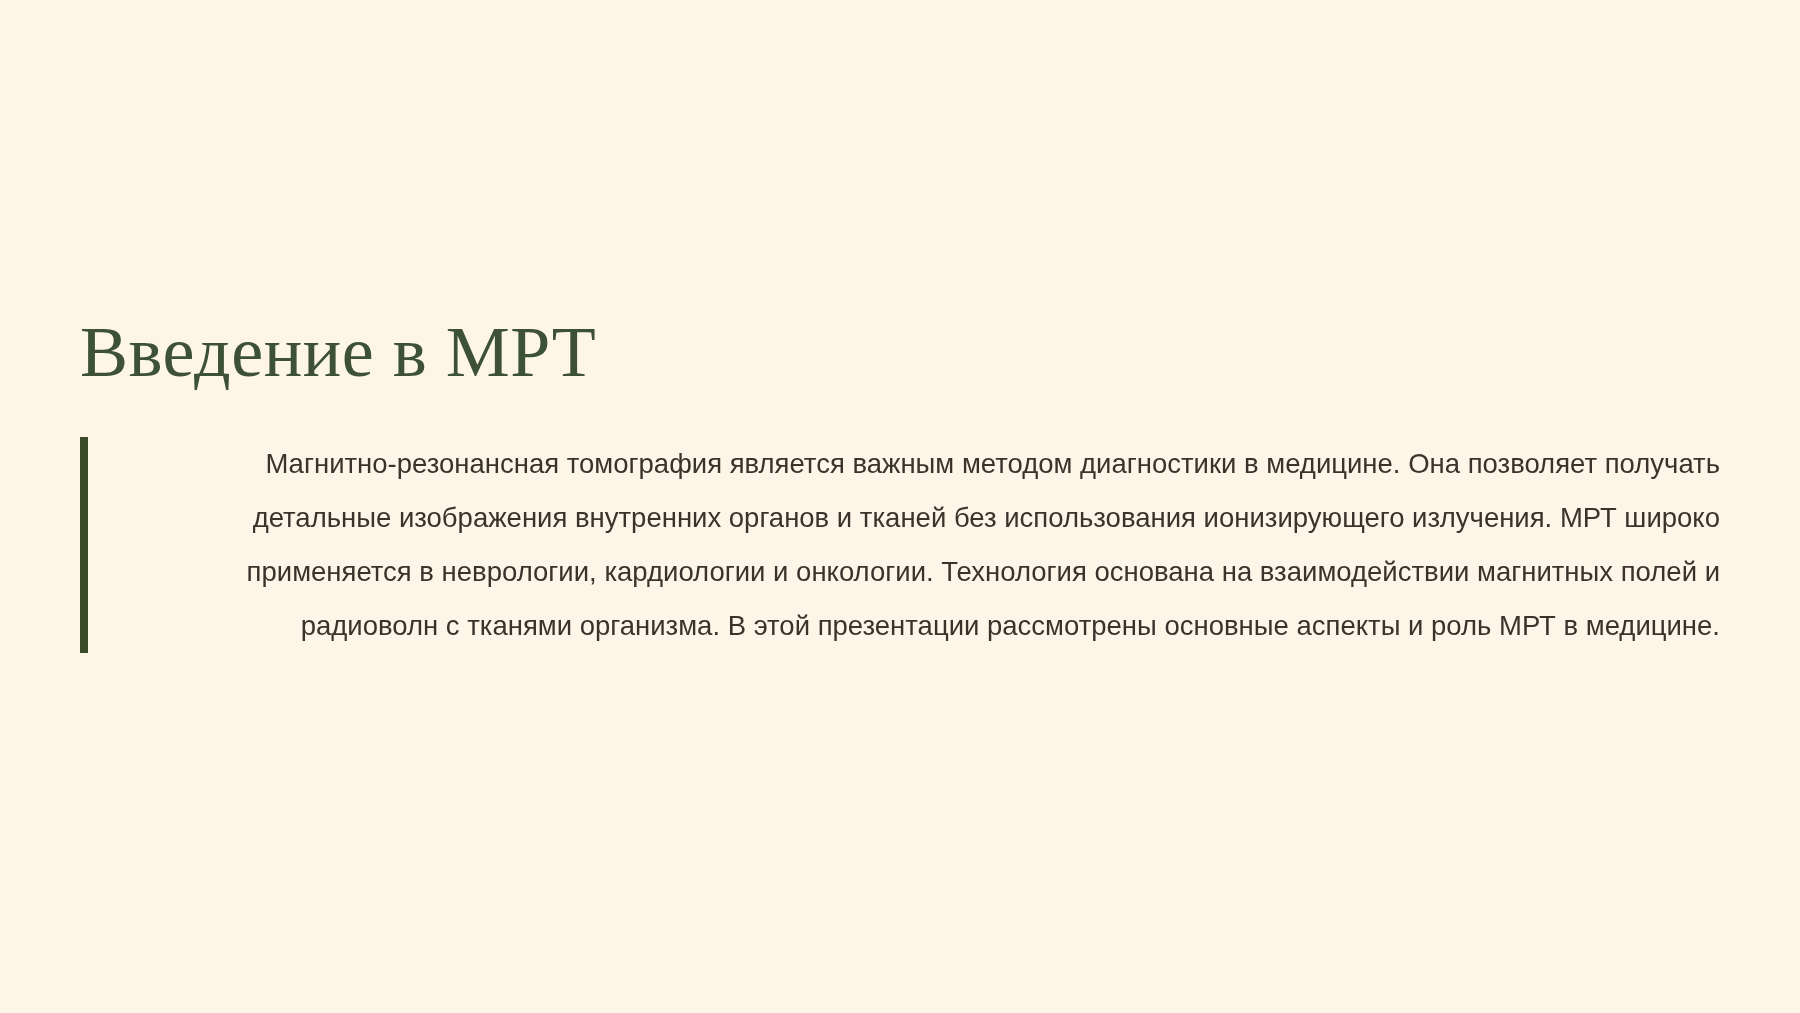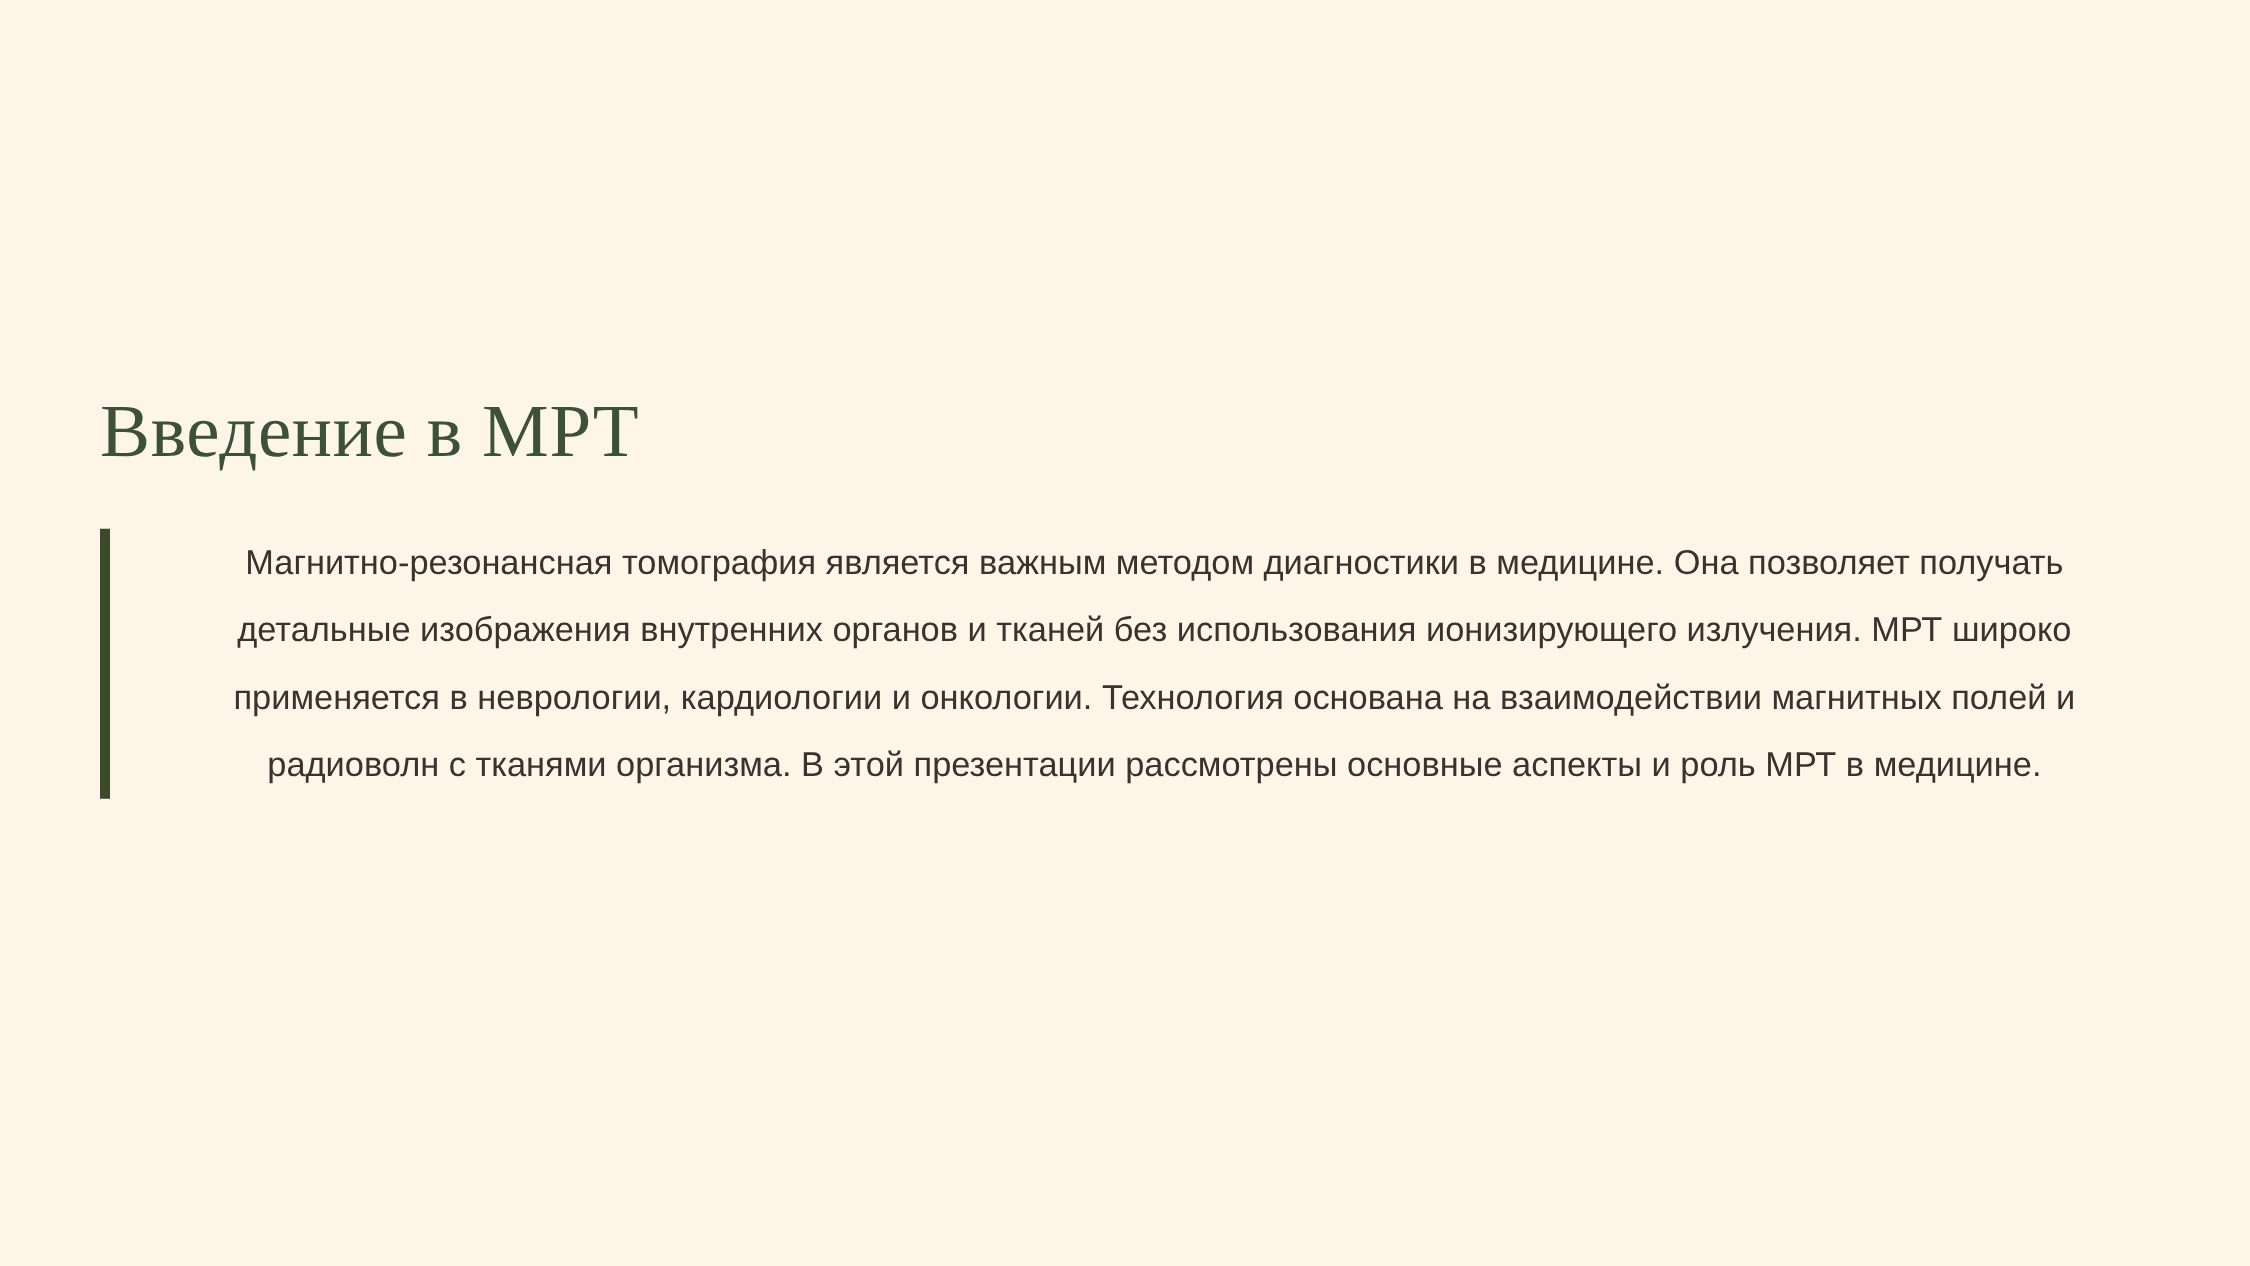--- a/index.html
+++ b/index.html
@@ -20,21 +20,21 @@
     box-sizing: border-box;
   }
   #slide-content {
     position: absolute;
     left: 80px;
     top: 312px;
     width: 1640px;
   }
   #slide-title {
     font-family: "Liberation Serif", "DejaVu Serif", serif;
-    font-size: 60px;
+    font-size: 72px;
     line-height: 1.12;
     font-weight: 400;
     color: #3C5135;
     letter-spacing: 0.5px;
     margin: 0;
     padding: 0;
     white-space: nowrap;
   }
   #body-block {
     display: flex;
@@ -47,21 +47,21 @@
     background: #3B4A28;
     border-radius: 0;
   }
   #body-text {
     flex: 1 1 auto;
     padding-left: 39px;
     font-family: "Liberation Sans", "DejaVu Sans", sans-serif;
     font-size: 27.5px;
     line-height: 54px;
     color: #3A332C;
-    text-align: center;
+    text-align: right;
     max-width: 1625px;
   }
   #body-text p {
     margin: 0;
     padding: 0;
   }
 </style>
 </head>
 <body>
 

